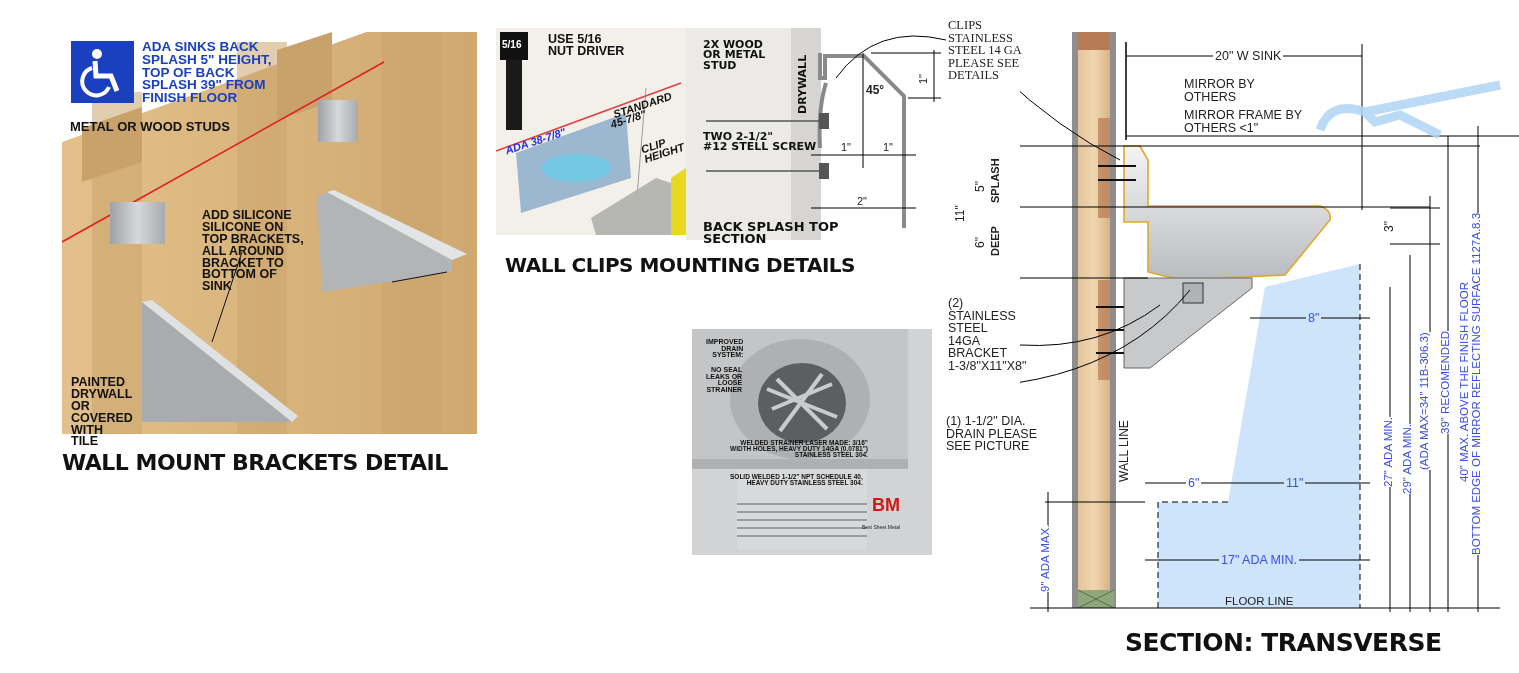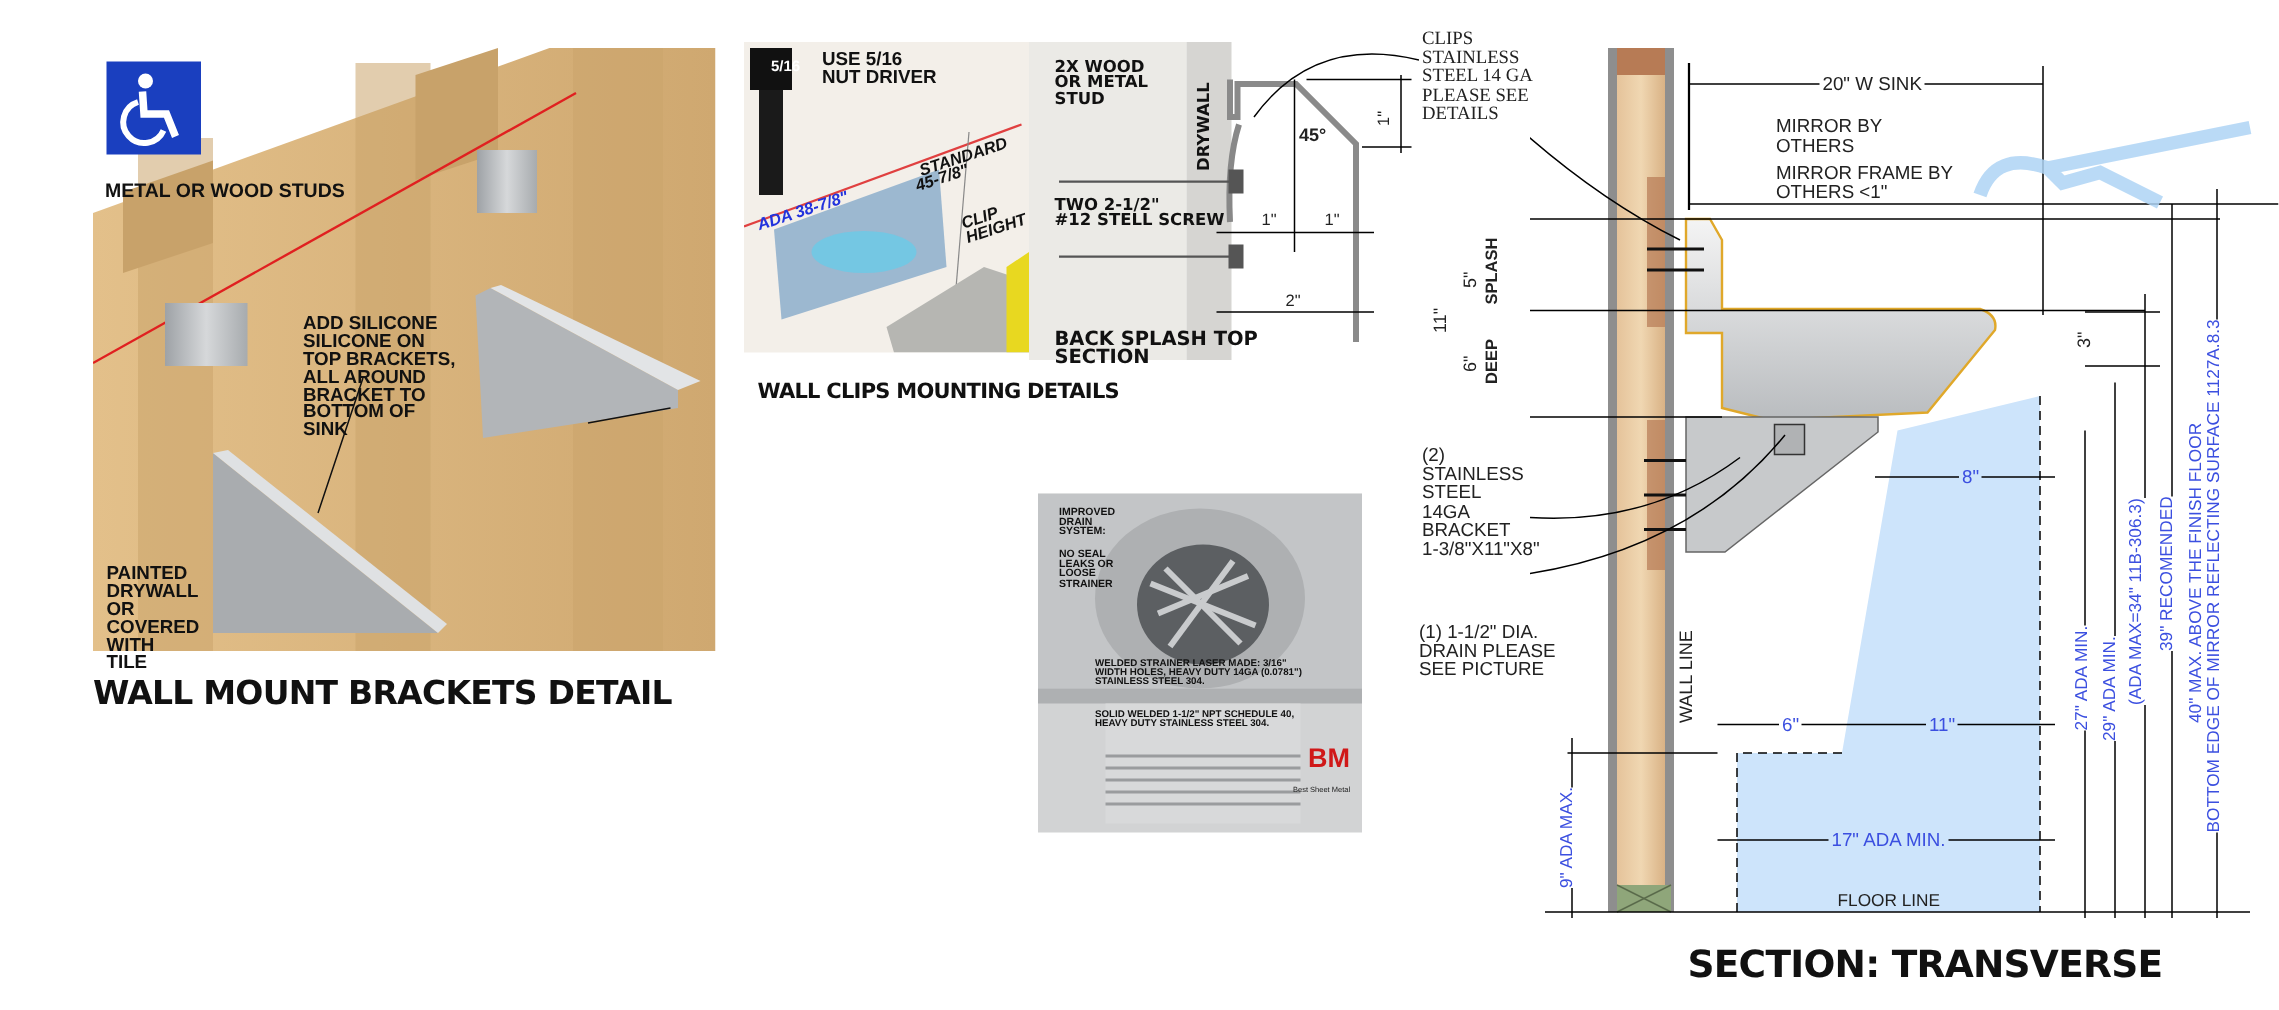--- a/index.html
+++ b/index.html
@@ -44,20 +44,25 @@
     <line x1="180" y1="220" x2="150" y2="310" stroke="#111"></line>
   </svg>
 
   <div class="abs" style="left:9px;top:9px;width:63px;height:62px;background:#1a3fbf;">
     <svg width="63" height="62" viewBox="0 0 63 62">
       <circle cx="26" cy="13" r="5" fill="#fff"></circle>
       <path d="M24 20 L25 35 L40 35 L46 50" stroke="#fff" stroke-width="5" fill="none"></path>
       <path d="M21 27 A14 14 0 1 0 38 46" stroke="#fff" stroke-width="4" fill="none"></path>
     </svg>
   </div>
+  <div class="lbl" style="left:80px;top:9px;font-size:13.5px;color:#1a3fbf;">ADA SINKS BACK
+SPLASH 5" HEIGHT,
+TOP OF BACK
+SPLASH 39" FROM
+FINISH FLOOR</div>
   <div class="lbl" style="left:8px;top:89px;font-size:13px;">METAL OR WOOD STUDS</div>
   <div class="lbl" style="left:140px;top:178px;font-size:12.5px;">ADD SILICONE
 SILICONE ON
 TOP BRACKETS,
 ALL AROUND
 BRACKET TO
 BOTTOM OF
 SINK</div>
   <div class="lbl" style="left:9px;top:345px;font-size:12.5px;">PAINTED
 DRYWALL
@@ -72,21 +77,21 @@
   <svg width="190" height="207" viewBox="0 0 190 207" class="abs" style="left:0;top:0;">
     <rect x="4" y="4" width="28" height="28" fill="#111"></rect>
     <rect x="10" y="32" width="16" height="70" fill="#1a1a1a"></rect>
     <line x1="0" y1="123" x2="185" y2="55" stroke="#e04040" stroke-width="1.5"></line>
     <polygon points="20,125 130,85 135,150 25,185" fill="#9cb8d0"></polygon>
     <ellipse cx="80" cy="140" rx="35" ry="14" fill="#5ad0f0" opacity="0.6"></ellipse>
     <line x1="150" y1="60" x2="140" y2="180" stroke="#888" stroke-width="0.8"></line>
     <polygon points="95,190 160,150 190,160 190,207 100,207" fill="#b6b6b2"></polygon>
     <polygon points="175,150 190,140 190,207 175,207" fill="#e8d820"></polygon>
   </svg>
-  <div class="lbl" style="left:6px;top:12px;font-size:10px;color:#fff;margin-left:12px;">5/16</div>
+  <div class="lbl" style="left:6px;top:12px;font-size:10px;color:#fff;">5/16</div>
   <div class="lbl" style="left:52px;top:6px;font-size:12.5px;">USE 5/16
 NUT DRIVER</div>
   <div class="lbl" style="left:8px;top:108px;font-size:11px;color:#2233dd;font-style:italic;transform:rotate(-18deg);">ADA  38-7/8"</div>
   <div class="lbl" style="left:116px;top:72px;font-size:11px;font-style:italic;transform:rotate(-18deg);">STANDARD</div>
   <div class="lbl" style="left:114px;top:86px;font-size:11px;font-style:italic;transform:rotate(-18deg);">45-7/8"</div>
   <div class="lbl" style="left:146px;top:110px;font-size:11px;font-style:italic;transform:rotate(-18deg);">CLIP
 HEIGHT</div>
 </div>
 
 <div class="abs" style="left:686px;top:28px;width:260px;height:212px;">
@@ -116,23 +121,23 @@
   <div class="lbl" style="left:17px;top:104px;font-size:11px;font-family:'DejaVu Sans',sans-serif;">TWO 2-1/2"
 #12 STELL SCREW</div>
   <div class="cad" style="left:180px;top:56px;font-size:12px;font-weight:bold;">45°</div>
   <div class="cad vert" style="left:232px;top:56px;font-size:11px;">1"</div>
   <div class="cad" style="left:155px;top:114px;font-size:11px;">1"</div>
   <div class="cad" style="left:197px;top:114px;font-size:11px;">1"</div>
   <div class="cad" style="left:171px;top:168px;font-size:11px;">2"</div>
   <div class="lbl" style="left:17px;top:193px;font-size:13px;font-family:'DejaVu Sans',sans-serif;">BACK SPLASH TOP
 SECTION</div>
 </div>
-<div class="title" style="left:505px;top:253px;font-size:14px;">WALL CLIPS MOUNTING DETAILS</div>
-
-<div class="abs" style="left:692px;top:329px;width:216px;height:226px;background:#d2d3d4;">
+<div class="title" style="left:505px;top:253px;font-size:20px;">WALL CLIPS MOUNTING DETAILS</div>
+
+<div class="abs" style="left:692px;top:329px;width:240px;height:226px;background:#d2d3d4;text-align:right;">
   <svg width="216" height="226" viewBox="0 0 216 226" class="abs" style="left:0;top:0;">
     <rect x="0" y="0" width="216" height="130" fill="#c3c5c7"></rect>
     <ellipse cx="108" cy="70" rx="70" ry="60" fill="#aeb0b2"></ellipse>
     <ellipse cx="110" cy="74" rx="44" ry="40" fill="#5c5f62"></ellipse>
     <g stroke="#c9cbcd" stroke-width="4">
       <line x1="75" y1="60" x2="145" y2="88"></line>
         <line x1="80" y1="80" x2="140" y2="55"></line>
       <line x1="85" y1="50" x2="135" y2="100"></line>
         <line x1="130" y1="45" x2="88" y2="102"></line>
     </g>

